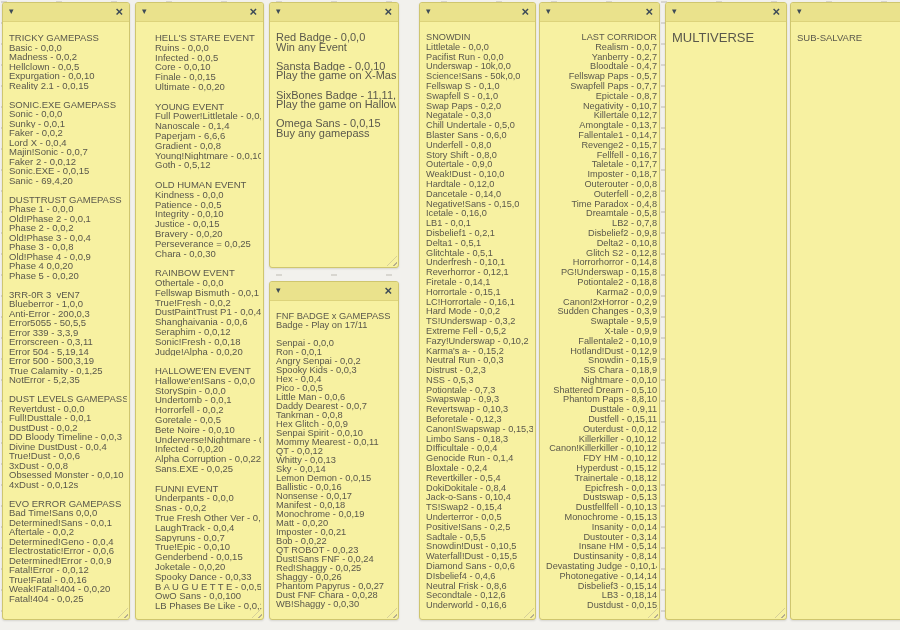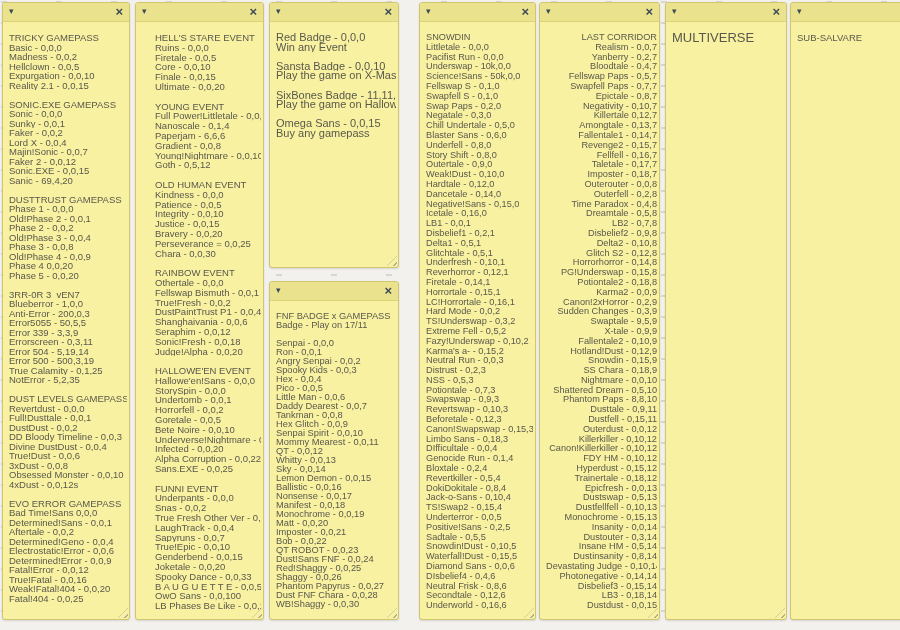--- a/index.html
+++ b/index.html
@@ -132,21 +132,21 @@
 </div>
 
 <div class="note n2">
   <div class="note-header">
     <span class="caret">▾</span>
     <span class="close">×</span>
   </div>
   <div class="note-body">
       <div class="line">HELL'S STARE EVENT</div>
       <div class="line">Ruins - 0,0,0</div>
-      <div class="line">Firetale - 0,0,5</div>
+      <div class="line">Infected - 0,0,5</div>
       <div class="line">Core - 0,0,10</div>
       <div class="line">Finale - 0,0,15</div>
       <div class="line">Ultimate - 0,0,20</div>
       <div class="line">&nbsp;</div>
       <div class="line">YOUNG EVENT</div>
       <div class="line">Full Power!Littletale - 0,0,0</div>
       <div class="line">Nanoscale - 0,1,4</div>
       <div class="line">Paperjam - 6,6,6</div>
       <div class="line">Gradient - 0,0,8</div>
       <div class="line">Young!Nightmare - 0,0,10</div>

